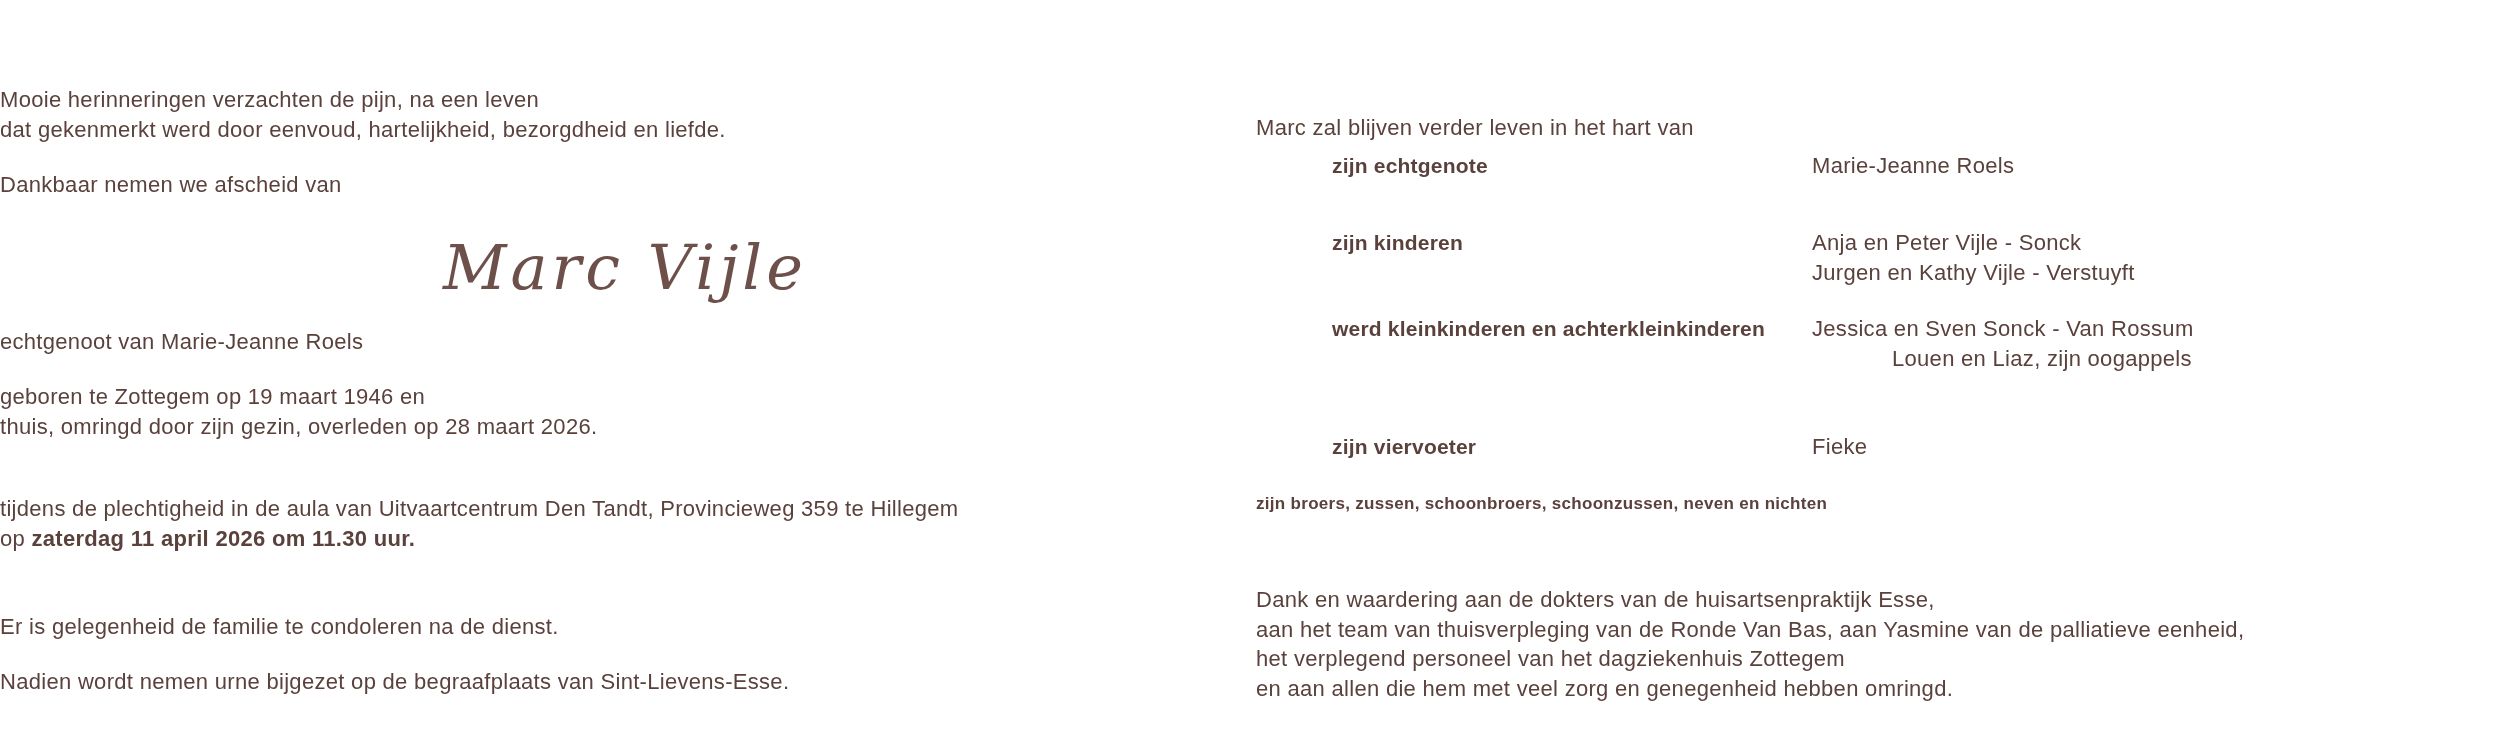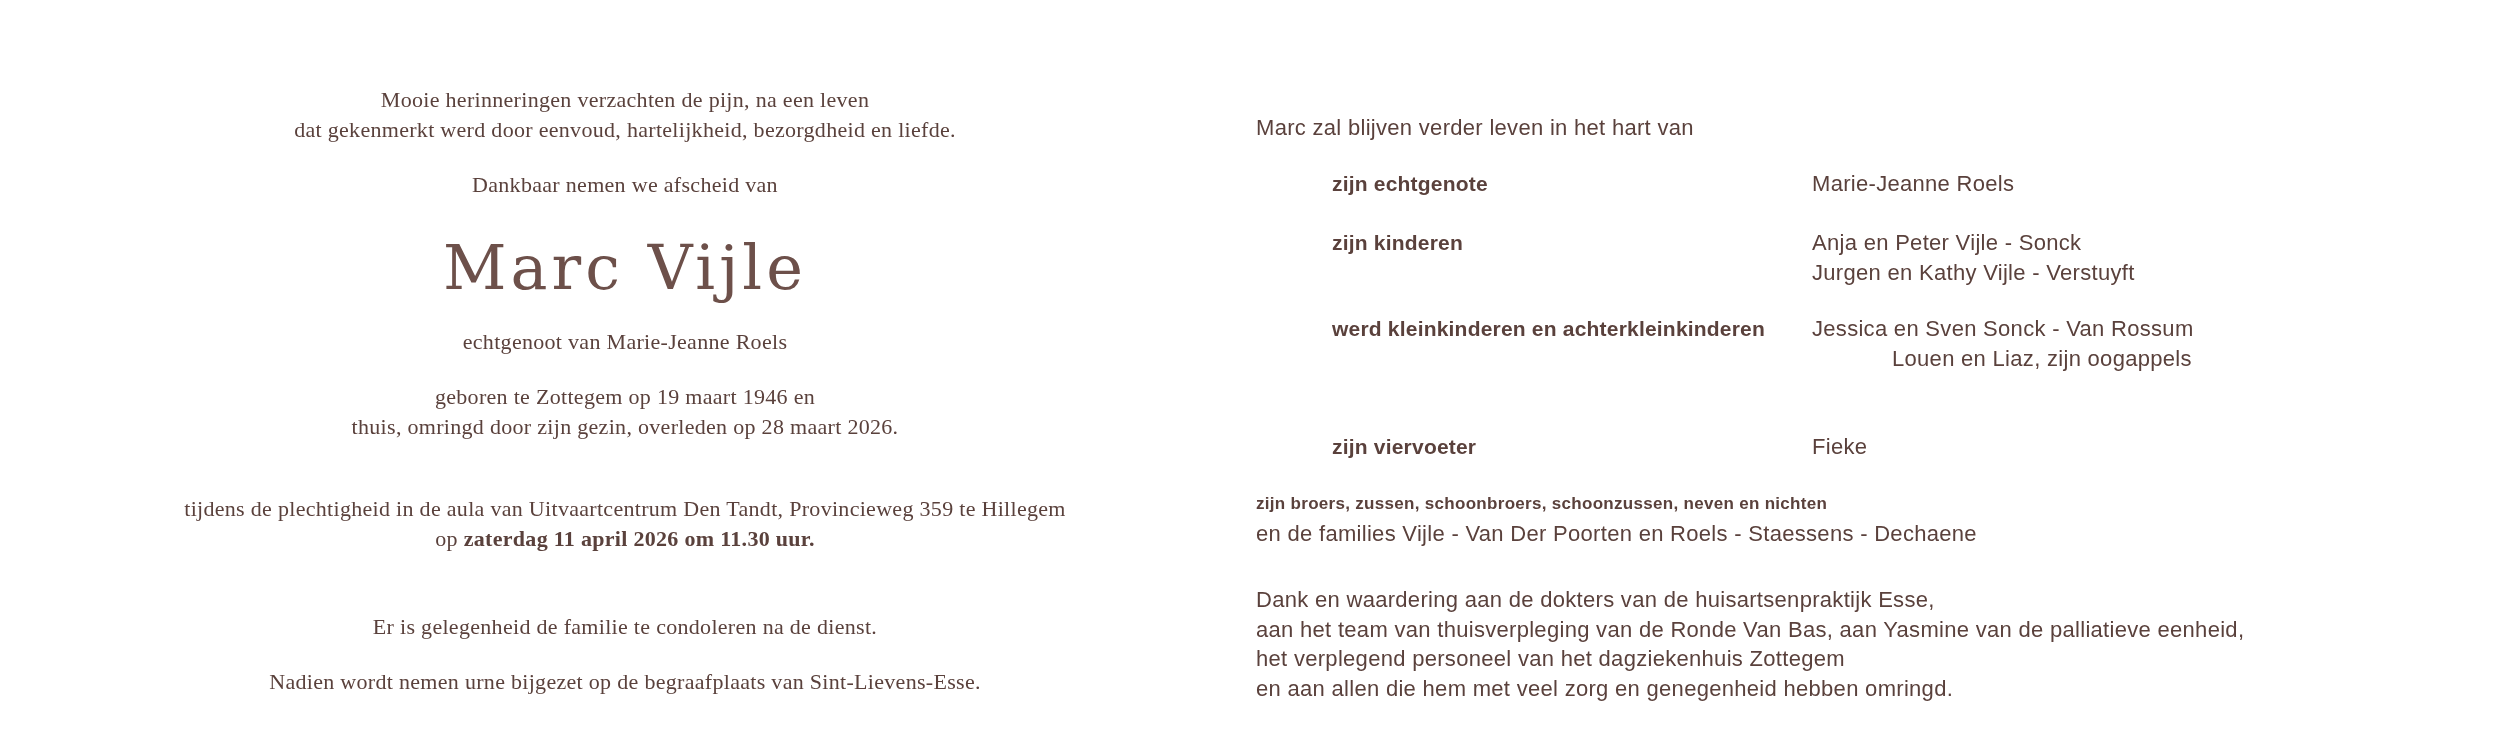--- a/index.html
+++ b/index.html
@@ -17,34 +17,33 @@
     font-family: "Liberation Sans", sans-serif;
     color: #5a413c;
     font-size: 22px;
     letter-spacing: 0.3px;
     line-height: 30px;
   }
   .para { position: absolute; }
   .panel-left .para {
     left: 0;
     width: 1250px;
-    text-align: center;
-    font-family: Liberation Serif, serif;
   }
   .line { height: 30px; }
   strong, .bold { font-weight: 700; }
   .name-script {
     position: absolute;
     left: 0;
     width: 1250px;
     top: 213px;
     height: 110px;
     line-height: 110px;
     text-align: center;
     font-family: "DejaVu Serif", serif;
+    font-style: italic;
     font-weight: 400;
     font-size: 62px;
     letter-spacing: 4px;
     color: #6d504a;
   }
   
   .panel-right .para { left: 1256px; }
   .fam-row {
     position: absolute;
     left: 1332px;
@@ -93,21 +92,21 @@
     <div class="para" style="top:612px">Er is gelegenheid de familie te condoleren na de dienst.</div>
 
     <div class="para" style="top:667px">Nadien wordt nemen urne bijgezet op de begraafplaats van Sint-Lievens-Esse.</div>
 
   </section>
 
   <section class="panel-right">
 
     <div class="para" style="top:113px">Marc zal blijven verder leven in het hart van</div>
 
-    <div class="fam-row" style="top:169px">
+    <div class="fam-row" style="top:151px">
       <div class="fam-label">zijn echtgenote</div>
       <div class="fam-names">
         <div class="line">Marie-Jeanne Roels</div>
       </div>
     </div>
 
     <div class="fam-row" style="top:228px">
       <div class="fam-label">zijn kinderen</div>
       <div class="fam-names">
         <div class="line">Anja en Peter Vijle - Sonck</div>
@@ -125,21 +124,20 @@
 
     <div class="fam-row" style="top:432px">
       <div class="fam-label">zijn viervoeter</div>
       <div class="fam-names">
         <div class="line">Fieke</div>
       </div>
     </div>
 
     <div class="para" style="top:489px">
       <div class="line bold" style="font-size:17px">zijn broers, zussen, schoonbroers, schoonzussen, neven en nichten</div>
-      <div class="line">en de families Vijle - Van Der Poorten en Roels - Staessens - Dechaene</div>
     </div>
 
     <div class="para thanks" style="top:585px">
       <div class="line">Dank en waardering aan de dokters van de huisartsenpraktijk Esse,</div>
       <div class="line">aan het team van thuisverpleging van de Ronde Van Bas, aan Yasmine van de palliatieve eenheid,</div>
       <div class="line">het verplegend personeel van het dagziekenhuis Zottegem</div>
       <div class="line">en aan allen die hem met veel zorg en genegenheid hebben omringd.</div>
     </div>
 
   </section>

